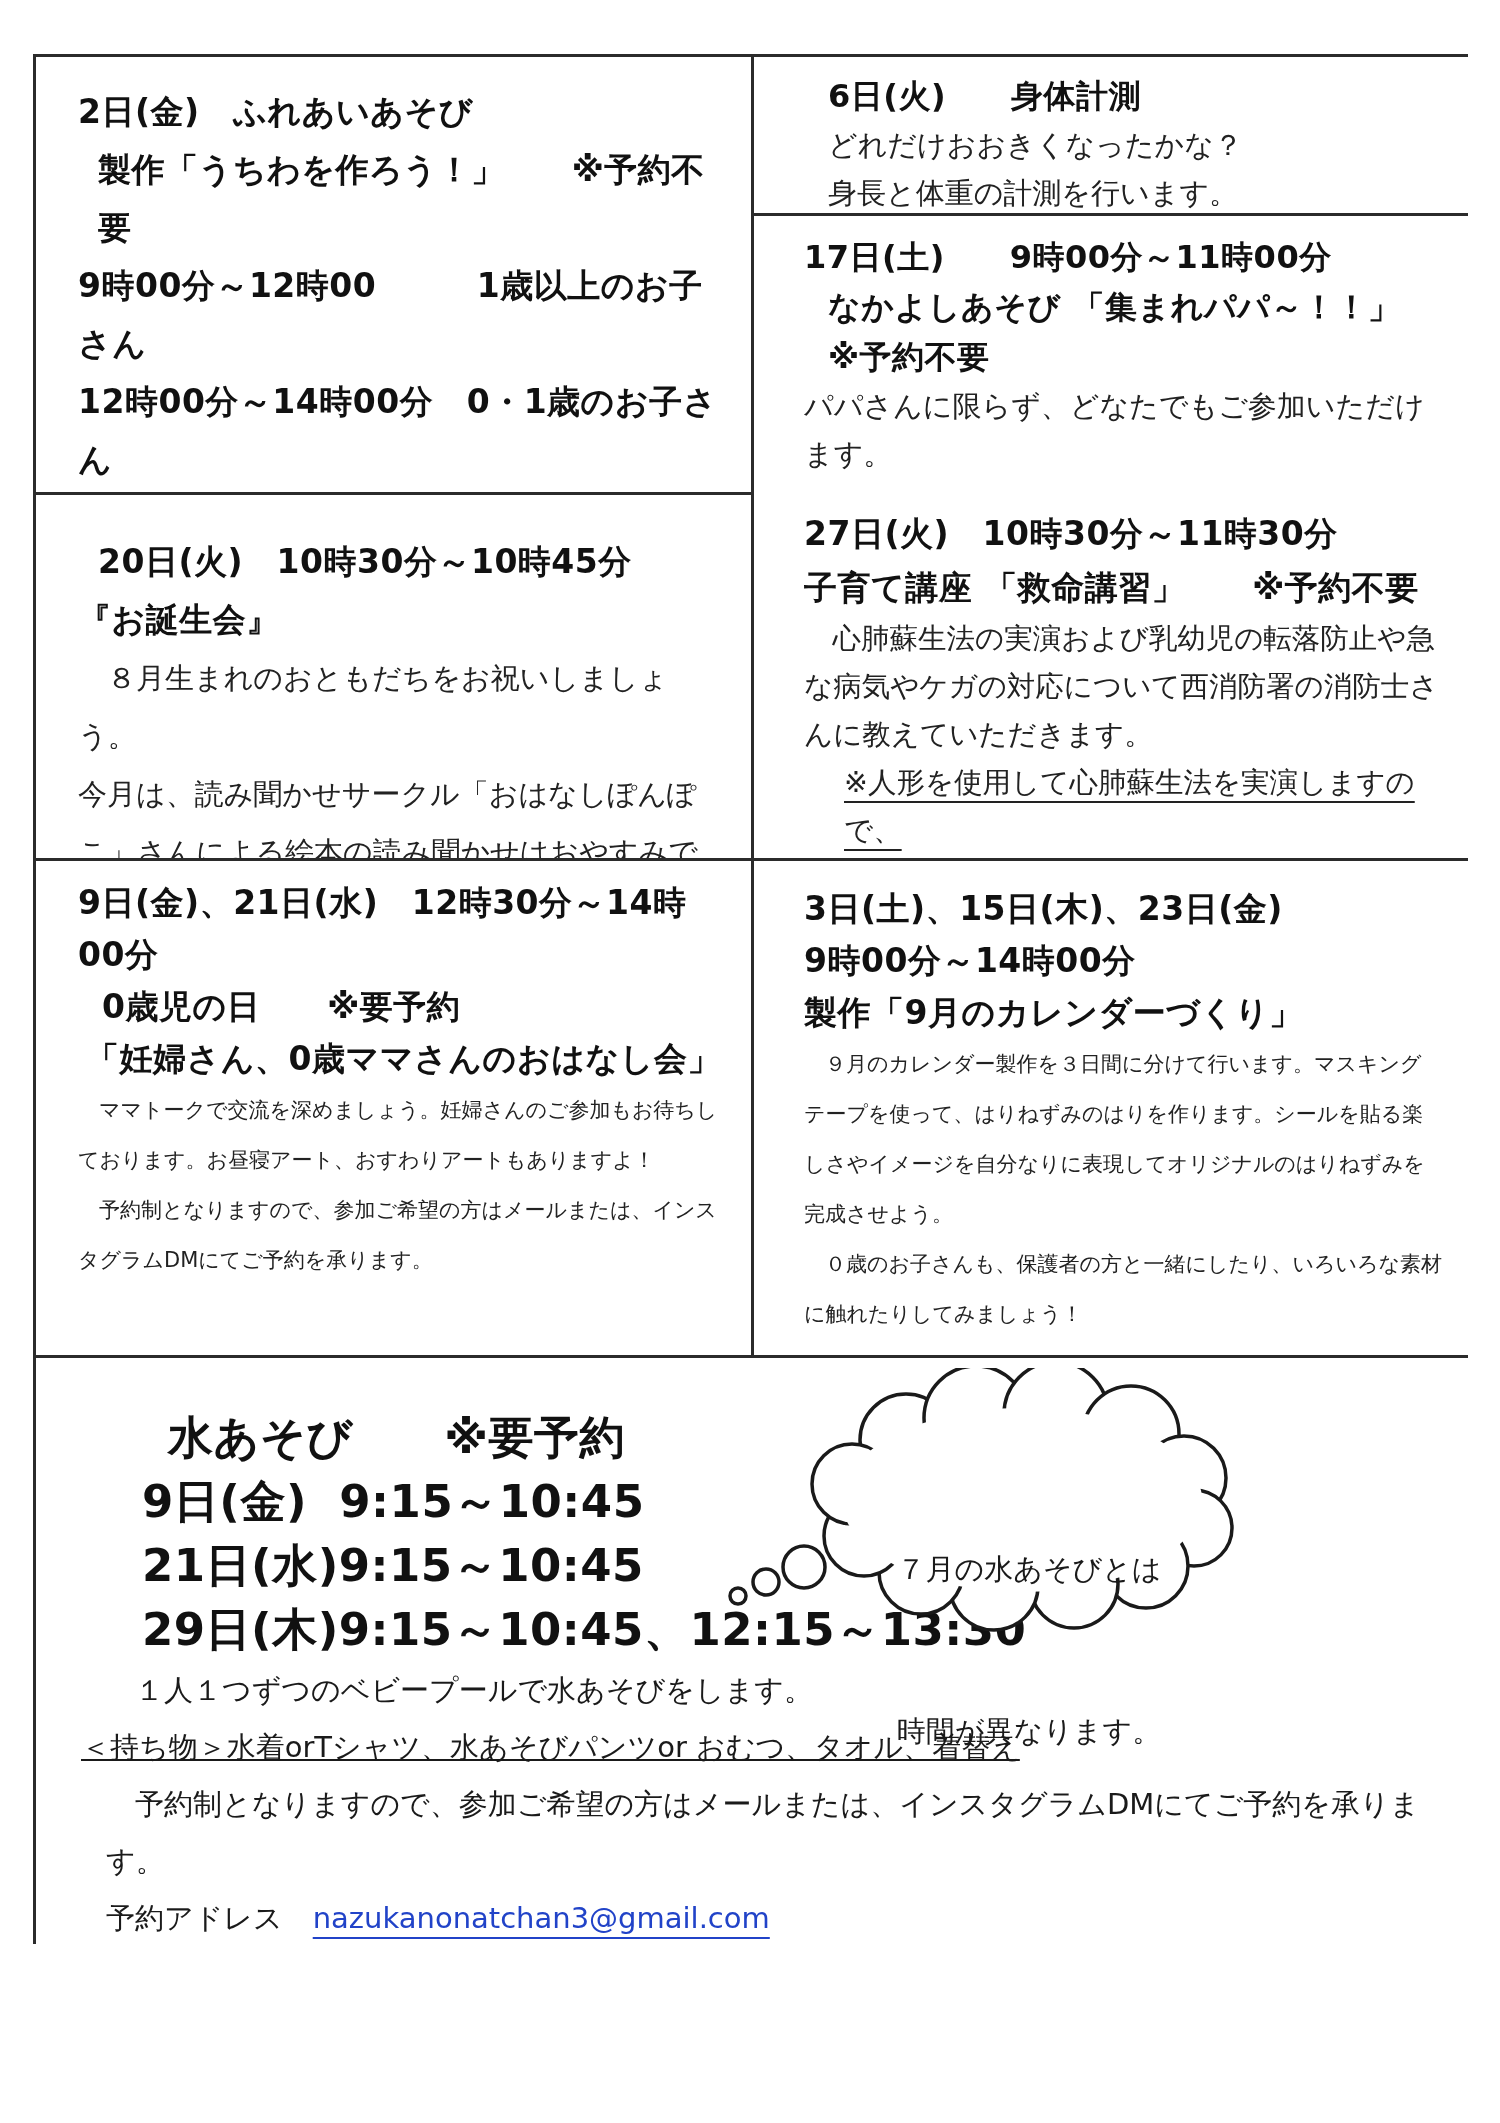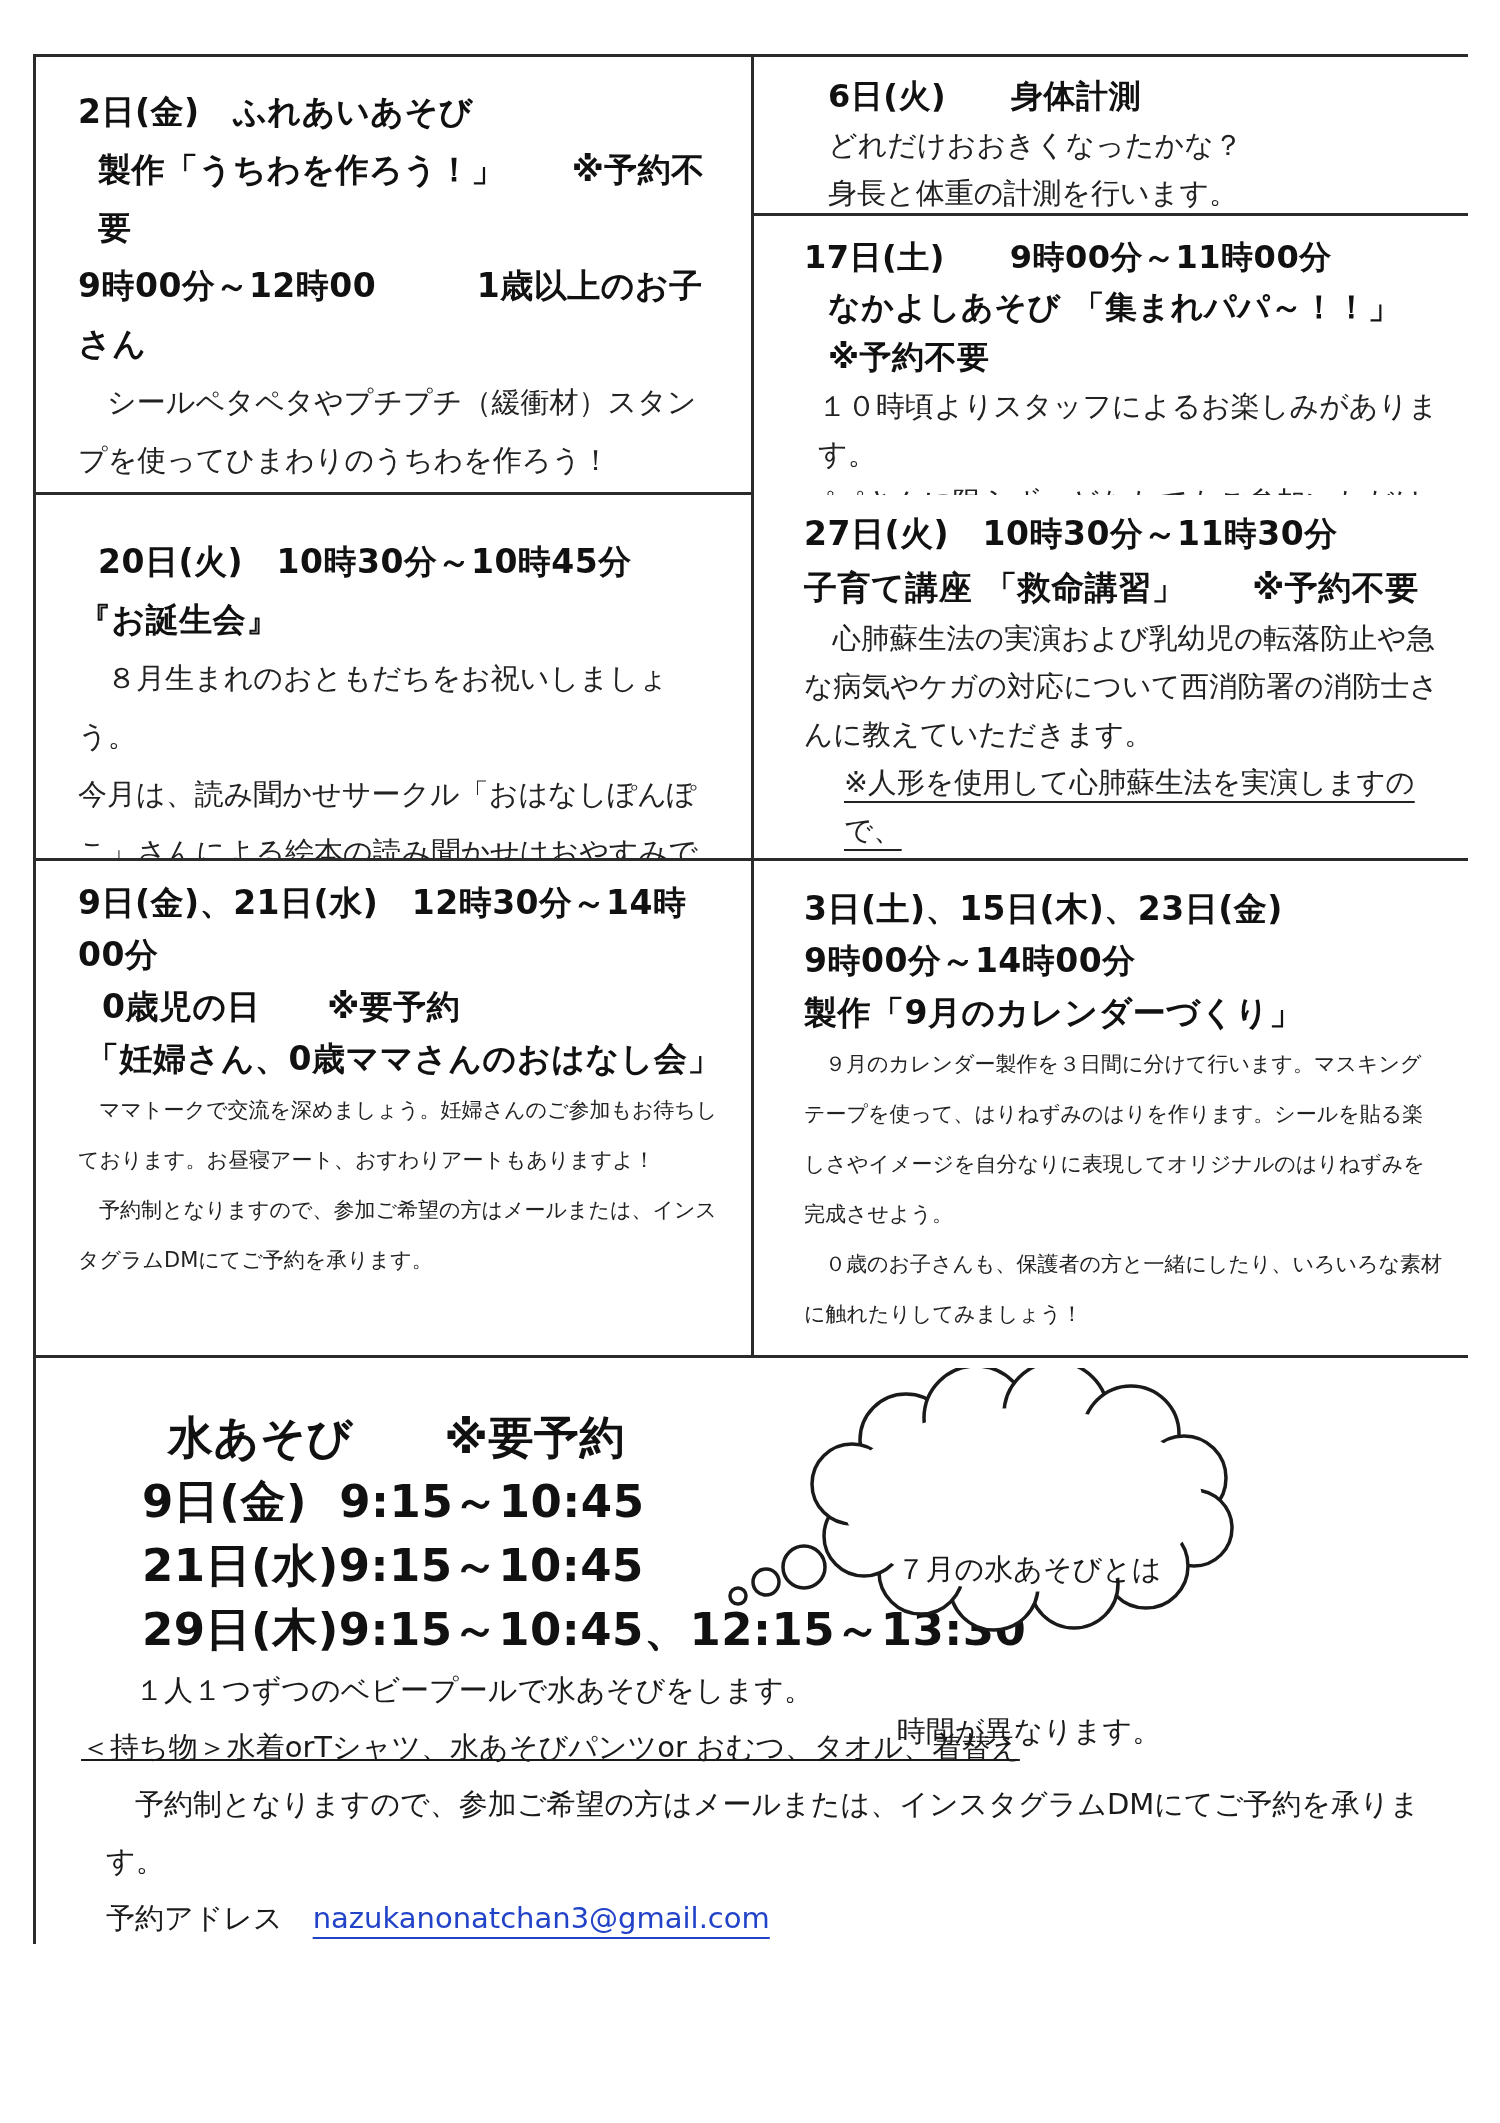--- a/index.html
+++ b/index.html
@@ -55,35 +55,35 @@
 </head>
 <body>
 
 <div class="page">
   <div class="board">
 
     <div class="cell br bb c-l" style="left:0;top:0;width:718px;height:438px;">
       <div class="hd">2日(金)　ふれあいあそび</div>
       <div class="hd ind20">製作「うちわを作ろう！」　　※予約不要</div>
       <div class="hd">9時00分～12時00　　　1歳以上のお子さん</div>
+      <div class="hd">12時00分～14時00分　0・1歳のお子さん</div>
       <div class="bd">　シールペタペタやプチプチ（緩衝材）スタンプを使ってひまわりのうちわを作ろう！</div>
 
     </div>
 
     <div class="cell bb c-r tight" style="left:718px;top:0;width:714px;height:159px;padding-top:14px;">
       <div class="hd ind24">6日(火)　　身体計測</div>
       <div class="bd ind24">どれだけおおきくなったかな？</div>
       <div class="bd ind24">身長と体重の計測を行います。</div>
     </div>
 
     <div class="cell bb c-r tight" style="left:718px;top:159px;width:714px;height:349px;padding-top:16px;">
       <div class="hd">17日(土)　　9時00分～11時00分</div>
       <div class="hd ind24">なかよしあそび 「集まれパパ～！！」</div>
       <div class="hd ind24">※予約不要</div>
-      <div class="bd" style="padding-left:14px;">１０時頃よりスタッフによるお楽しみがあります。</div>
       <div class="bd">パパさんに限らず、どなたでもご参加いただけます。</div>
     </div>
 
     <div class="cell br bb c-l" style="left:0;top:438px;width:718px;height:366px;padding-top:38px;">
       <div class="hd ind20">20日(火)　10時30分～10時45分</div>
       <div class="hd">『お誕生会』</div>
       <div class="bd">　８月生まれのおともだちをお祝いしましょう。</div>
       <div class="bd">今月は、読み聞かせサークル「おはなしぽんぽこ」さんによる絵本の読み聞かせはおやすみです。</div>
 
     </div>

